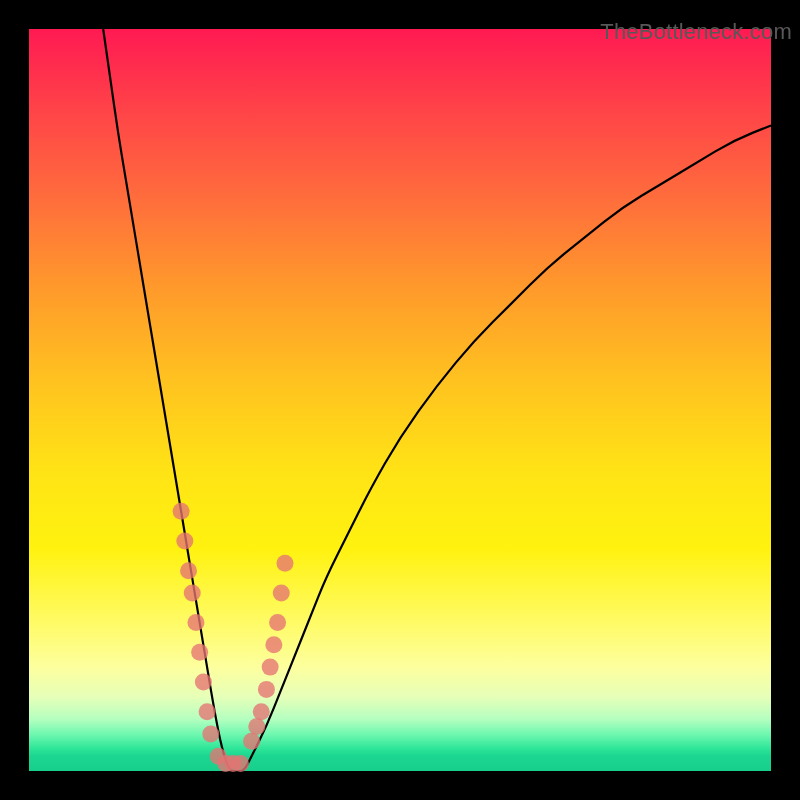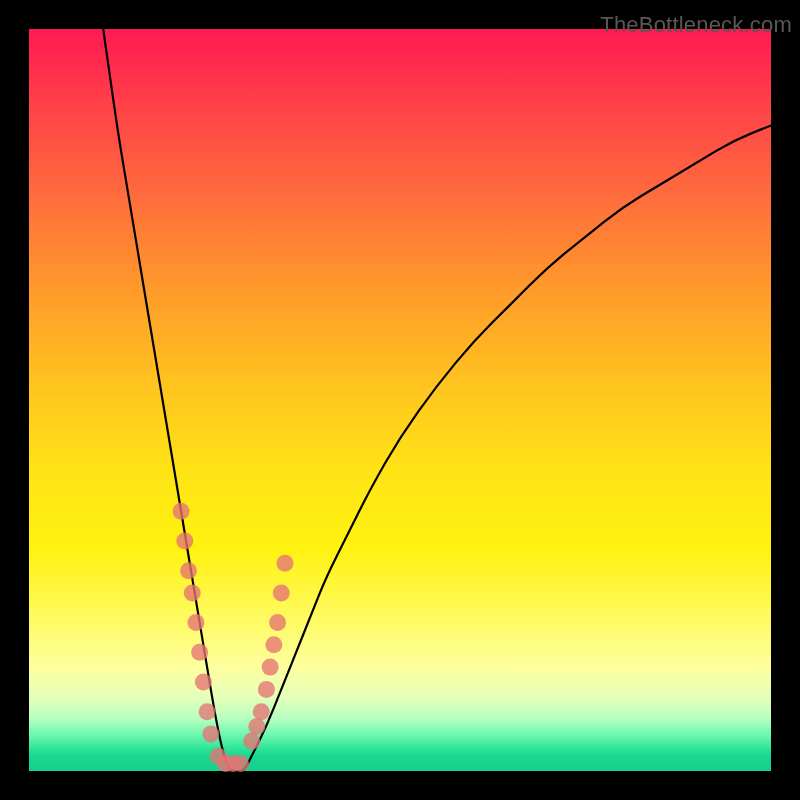--- a/index.html
+++ b/index.html
@@ -29,21 +29,21 @@
       #fdff9e 86%,
       #e6ffb8 90%,
       #b5ffc0 93%,
       #70f8b0 95%,
       #2de598 97%,
       #1bd690 98%,
       #17cf8c 100%);
   }
   .watermark {
     position: absolute;
-    top: 12px;
+    top: 19px;
     right: 8px;
     font-size: 22px;
     font-weight: 500;
     color: #585858;
     letter-spacing: 0.2px;
   }
   svg.plot {
     position: absolute;
     left: 29px;
     top: 29px;

